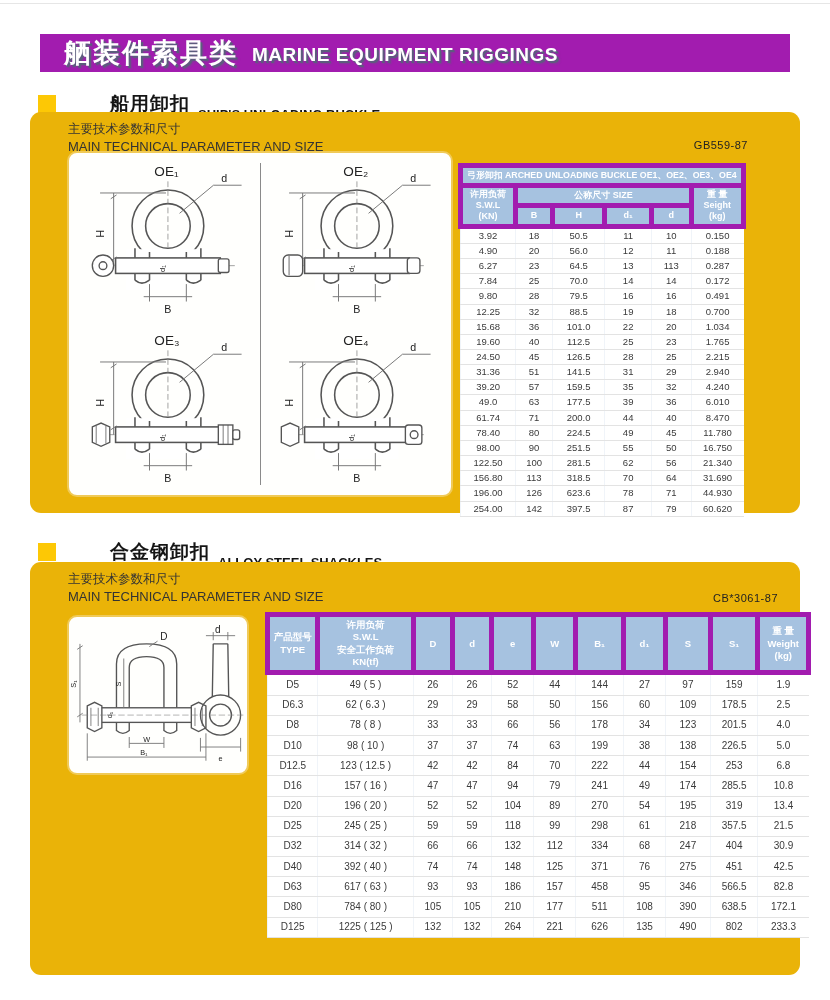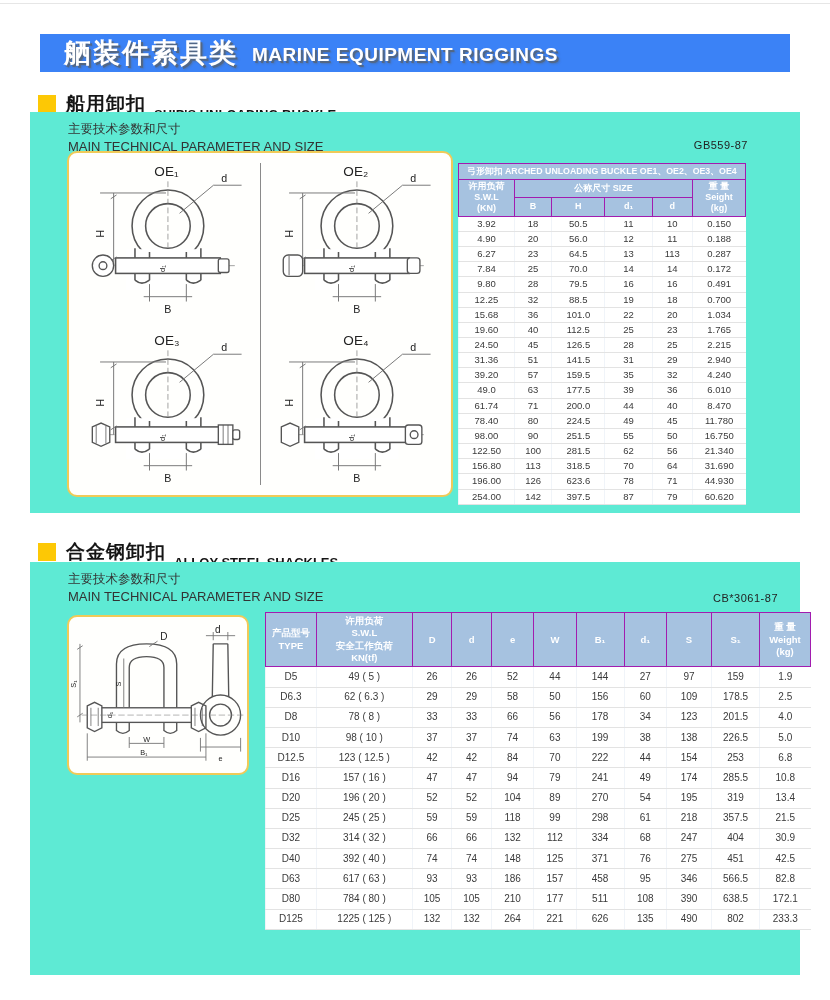--- a/index.html
+++ b/index.html
@@ -5,37 +5,37 @@
   html,body{margin:0;padding:0;}
   body{
     width:830px;height:1000px;position:relative;background:#ffffff;
     font-family:"Liberation Sans","DejaVu Sans",sans-serif;color:#333;
     overflow:hidden;
   }
   .topline{position:absolute;top:3px;left:0;right:0;height:1px;background:#e6e6e6;}
   
   .banner{
     position:absolute;left:40px;top:34px;width:750px;height:38px;
-    background:#3b82f6;display:flex;align-items:center;padding-left:24px;box-sizing:border-box;
+    background:#a21caf;display:flex;align-items:center;padding-left:24px;box-sizing:border-box;
   }
   .banner .zh{
     font-size:27px;font-weight:bold;color:#fff;letter-spacing:2px;
     text-shadow:2px 2px 0 rgba(85,100,120,.85),3px 3px 2px rgba(85,100,120,.45);
   }
   .banner .en{
     font-size:19px;font-weight:bold;color:#fff;margin-left:14px;margin-top:4px;letter-spacing:.5px;
     text-shadow:2px 2px 0 rgba(85,100,120,.85),3px 3px 2px rgba(85,100,120,.45);
   }
   
   .sechead{position:absolute;left:38px;display:flex;align-items:center;}
   .marker{width:18px;height:18px;background:#fdc805;margin-right:10px;flex:0 0 auto;}
-  .sechead .zh{font-size:19px;font-weight:bold;color:#151515;letter-spacing:1px;}
+  .sechead .zh{font-size:19px;font-weight:bold;color:#151515;letter-spacing:1px;margin-left:44px;}
   .sechead .en{font-size:13px;font-weight:bold;color:#151515;margin-left:8px;margin-top:21px;}
   
-  .panel{position:absolute;left:30px;width:770px;background:#5eead4;}
+  .panel{position:absolute;left:30px;width:770px;background:#eab308;border-radius:11px;}
   #panel1{top:112px;height:401px;}
   #panel2{top:562px;height:413px;}
   .param{position:absolute;left:38px;top:9px;line-height:1.35;}
   .param .p-zh{font-size:12.5px;color:#333;}
   .param .p-en{font-size:13px;color:#333;}
   .standard{position:absolute;font-size:11px;color:#222;letter-spacing:.5px;}
   #std1{right:52px;top:27px;}
   #std2{right:22px;top:30px;}
   
   .diagbox{
@@ -46,21 +46,21 @@
   .quadwrap{position:absolute;inset:2px;display:flex;flex-wrap:wrap;}
   .quad{width:50%;height:50%;box-sizing:border-box;}
   .quad svg{width:100%;height:100%;display:block;}
   #diagbox2{left:37px;top:53px;width:182px;height:160px;}
   #diagbox2 svg{width:100%;height:100%;display:block;}
   .oelabel{font-size:14px;fill:#222;}
   .dimtxt{font-size:11px;fill:#222;}
   .dimsm{font-size:8px;fill:#222;}
   
   table{border-collapse:collapse;table-layout:fixed;}
-  th{background:#a6c2e0;color:#fff;border:1px solid #a21caf;font-weight:bold;text-align:center;vertical-align:middle;}
+  th{background:#a6c2e0;color:#fff;border:5px solid #a21caf;font-weight:bold;text-align:center;vertical-align:middle;}
   td{background:#fff;color:#3a3a3a;text-align:center;border-bottom:1px solid #e3e3e3;border-left:1px solid #f0f4f9;}
   .pre{white-space:pre-line;}
   #table1{position:absolute;left:428px;top:51px;width:288px;}
   #table1 th{font-size:9px;padding:1px 0;line-height:1.25;}
   #table1 .t1title th{font-size:8.8px;white-space:nowrap;overflow:hidden;padding:2px 0;letter-spacing:0;}
   #table1 td{font-size:9.5px;padding:1px 2px;line-height:1.28;}
   #table2{position:absolute;left:235px;top:50px;width:546px;}
   #table2 th{font-size:9.5px;padding:2px 1px;line-height:1.3;}
   #table2 td{font-size:10px;padding:3.6px 2px;line-height:1.2;}
 </style>

